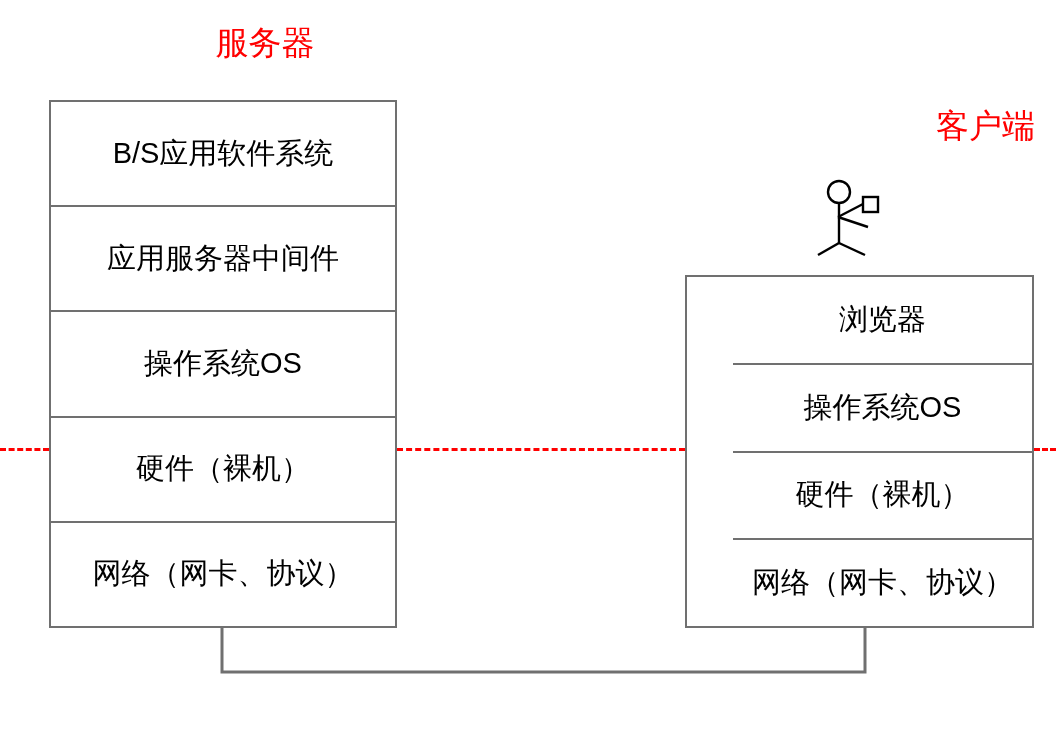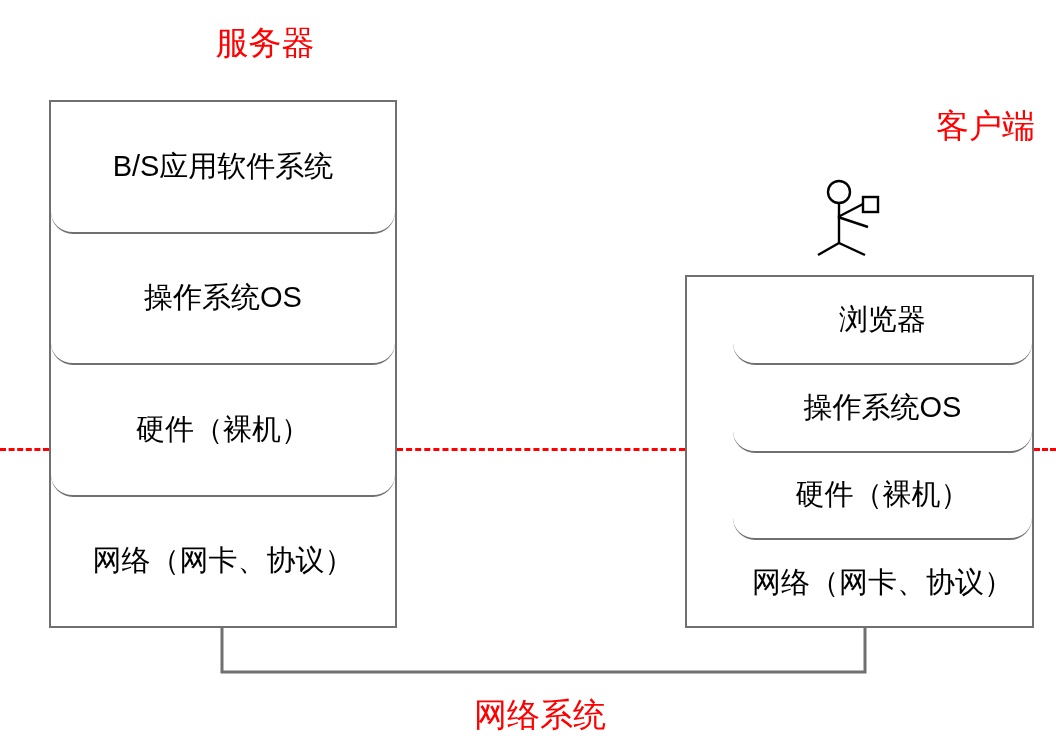--- a/index.html
+++ b/index.html
@@ -60,21 +60,20 @@
     flex: 1 1 0;
     display: flex;
     align-items: center;
     justify-content: center;
     border-bottom: 2px solid #707070;
     box-sizing: border-box;
     font-size: 29px;
     color: #000000;
     white-space: nowrap;
     background: #ffffff;
-    border-radius: 22px;
   }
   .layer:last-child { border-bottom: none; }
   .layer .layer-text { display: block; }
 
   
   .dashed-line {
     position: absolute;
     top: 448px;
     height: 0;
     border-top: 3px dashed #ff0000;
@@ -138,20 +137,23 @@
 
       <rect x="58" y="22" width="15" height="15"></rect>
     </g>
   </svg>
 
   <div class="stack" id="server-stack">
     <div class="layer">
       <span class="layer-text">B/S应用软件系统</span>
     </div>
     <div class="layer">
+      <span class="layer-text">应用服务器中间件</span>
+    </div>
+    <div class="layer">
       <span class="layer-text">操作系统OS</span>
     </div>
     <div class="layer">
       <span class="layer-text">硬件（裸机）</span>
     </div>
     <div class="layer">
       <span class="layer-text">网络（网卡、协议）</span>
     </div>
   </div>
 
@@ -163,15 +165,14 @@
       <span class="layer-text">操作系统OS</span>
     </div>
     <div class="layer">
       <span class="layer-text">硬件（裸机）</span>
     </div>
     <div class="layer">
       <span class="layer-text">网络（网卡、协议）</span>
     </div>
   </div>
 
-  <div class="red-label" id="network-title">网络系统</div>
 
 </div>
 
 </body></html>

